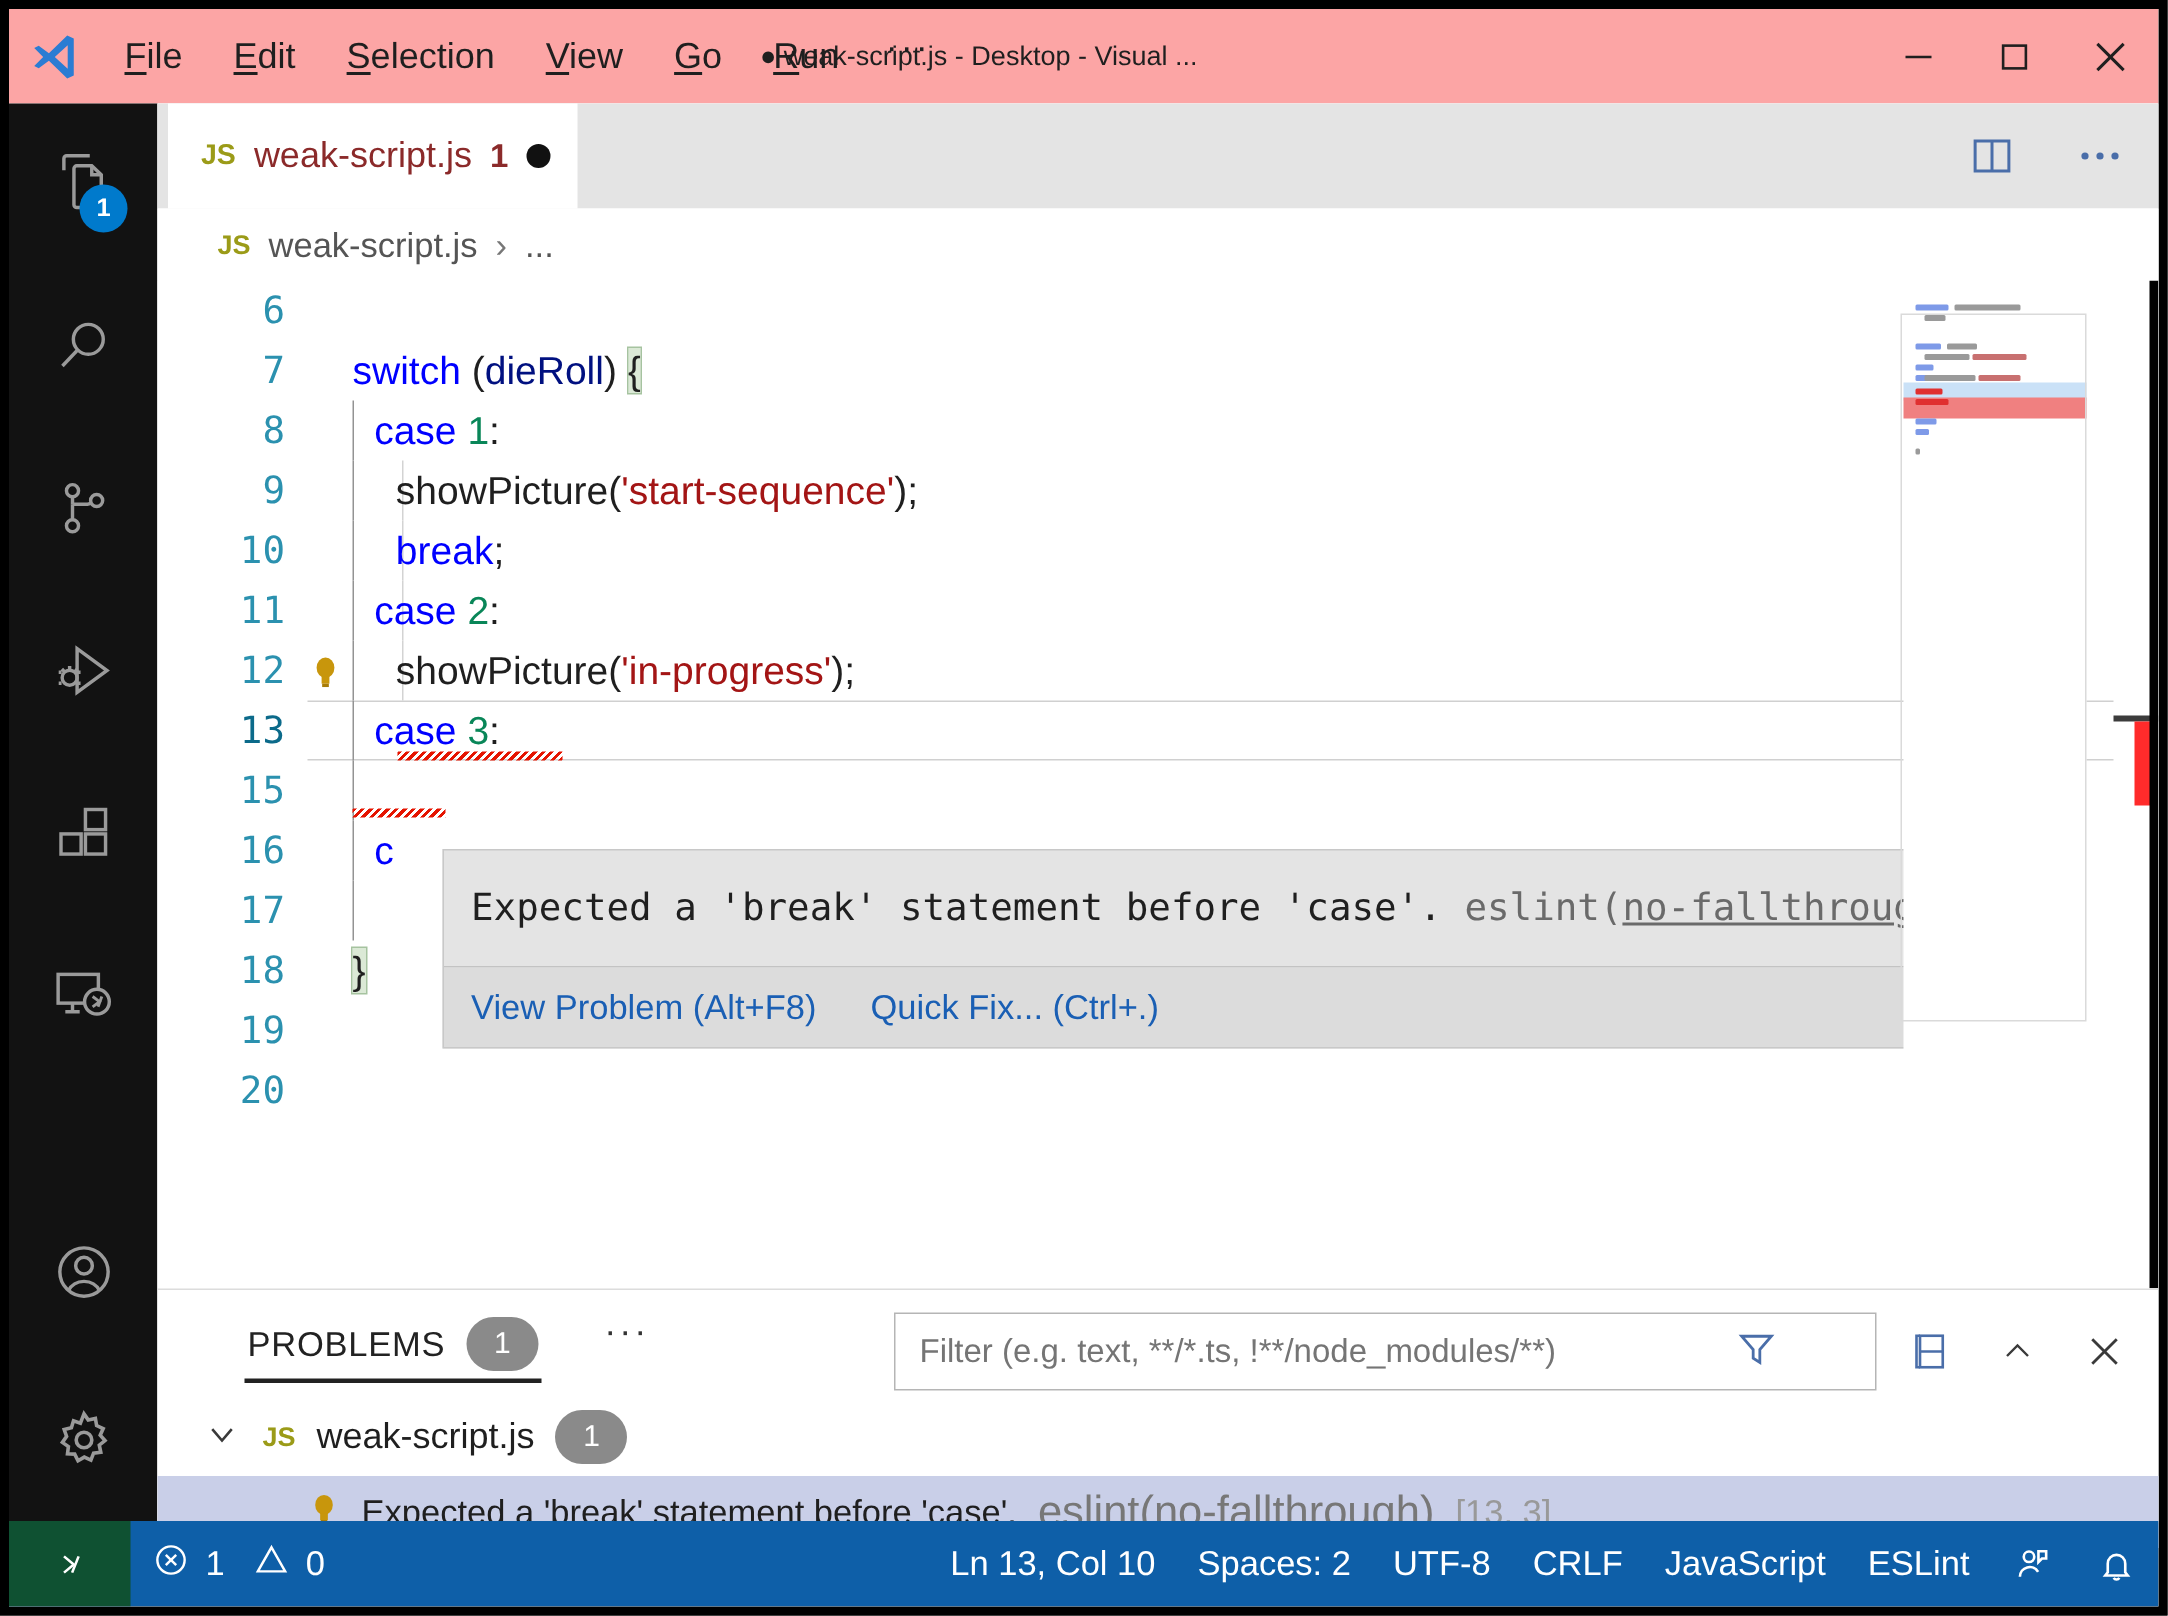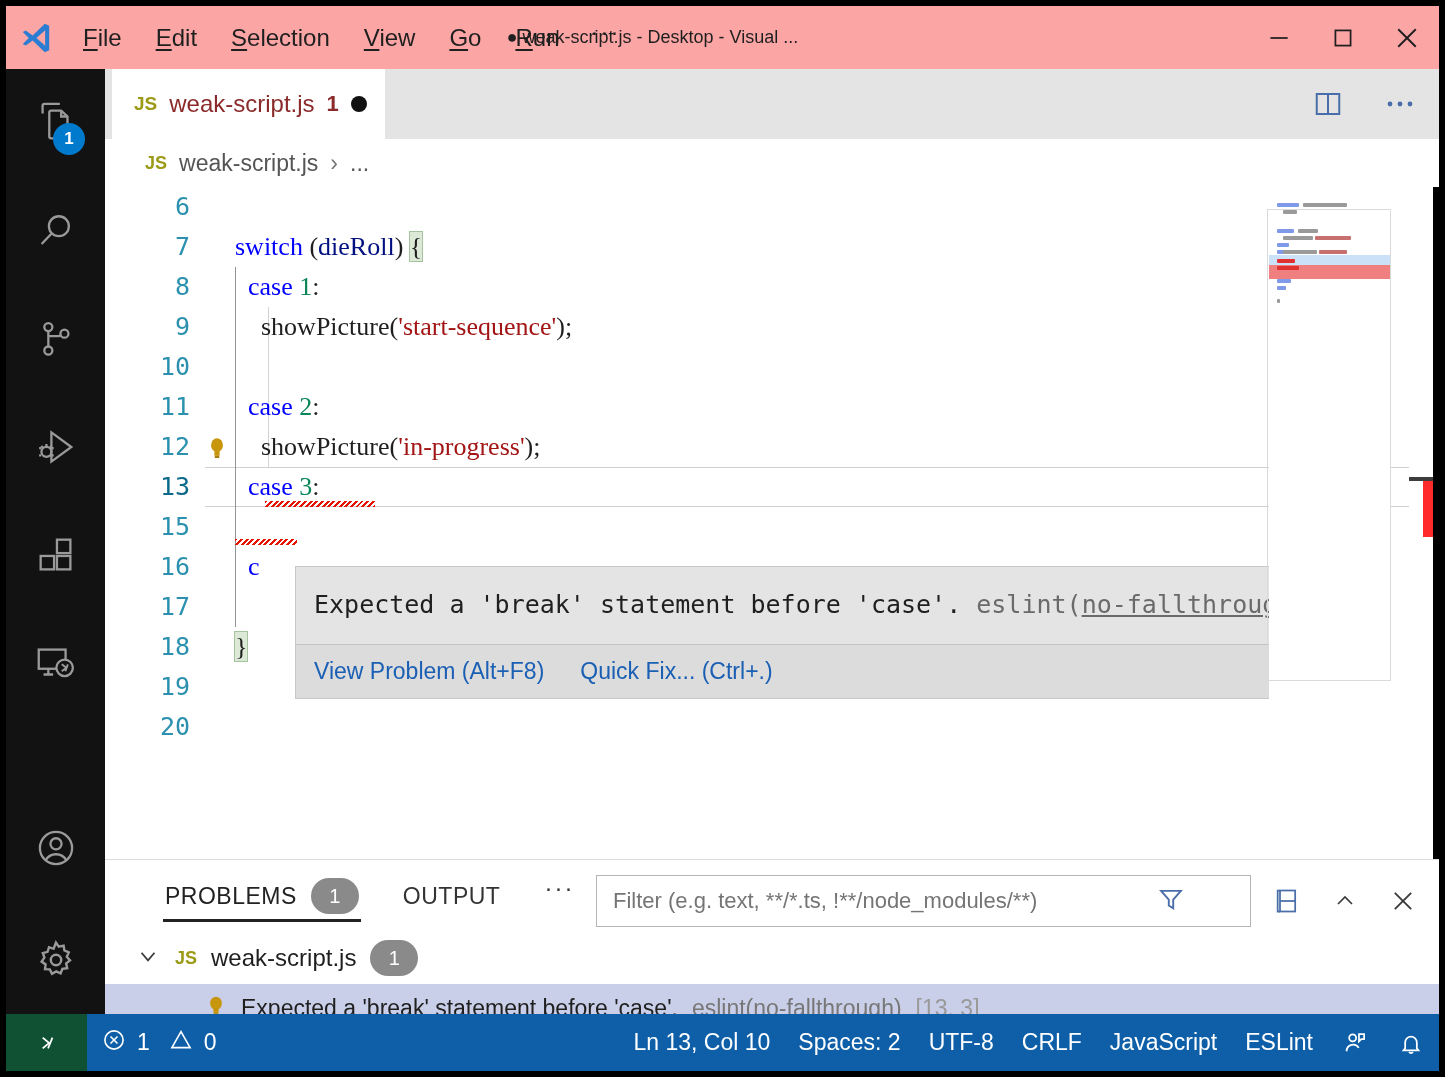--- a/index.html
+++ b/index.html
@@ -55,21 +55,21 @@
   .bc-sep{font-size:23px;color:#777;}
 
   
   .code-wrap{position:absolute;left:0;top:118px;width:1334px;height:672px;background:#fff;
              overflow:hidden;}
   .code-row{position:relative;height:40px;}
   .ln{position:absolute;left:0;top:0;width:85px;text-align:right;
       font-family:"DejaVu Sans Mono", monospace;font-size:25px;color:#2b91af;line-height:40px;}
   .ln.cur{color:#0b6a8a;}
   .code-txt{position:absolute;left:130px;top:0;line-height:40px;
-            font-family:Liberation Serif, serif;font-size:26px;
+            font-family:Liberation Sans, sans-serif;font-size:26px;
             color:#1f1f1f;white-space:pre;}
   .k{color:#0000ff;}
   .num{color:#098658;}
   .str{color:#a31515;}
   .fn{color:#1f1f1f;margin-top:28px;}
   .var{color:#001080;}
   .bracket-hl{background:#dbe9d6;outline:1px solid #a6c3a0;}
   .indent-guide{position:absolute;top:0;width:1px;height:40px;background:#d3d3d3;}
   .indent-guide.active{background:#939393;}
   .bulb{position:absolute;left:100px;top:8px;width:24px;height:26px;}
@@ -122,21 +122,21 @@
   .panel-icon{width:44px;height:44px;display:flex;align-items:center;justify-content:center;}
 
   .prob-file{position:absolute;left:0;top:72px;height:52px;width:1334px;
              display:flex;align-items:center;gap:14px;padding-left:30px;}
   .prob-file-name{font-size:24px;color:#1f1f1f;}
   .prob-file-count{min-width:36px;height:36px;border-radius:18px;background:#8a8a8a;color:#fff;
                    font-size:20px;display:flex;align-items:center;justify-content:center;padding:0 6px;}
   .prob-row{position:absolute;left:0;top:124px;width:1334px;height:48px;background:#c9cfe8;
             display:flex;align-items:center;gap:14px;padding-left:100px;}
   .prob-text{font-size:23px;color:#1f1f1f;}
-  .prob-rule{font-size:23px;color:#777;}
+  .prob-rule{font-size:29px;color:#777;}
   .prob-rule u{text-decoration:underline;}
   .prob-pos{font-size:23px;color:#999;}
 
   
   .statusbar{position:absolute;left:0;bottom:0;width:1433px;height:57px;background:#0e5fa8;
              display:flex;align-items:center;}
   .remote{width:81px;height:57px;background:#0f5132;display:flex;align-items:center;justify-content:center;}
   .sb-item{display:flex;align-items:center;gap:10px;padding:0 14px;height:57px;
            font-size:23px;color:#fff;white-space:nowrap;}
   .sb-spacer{flex:1;}
@@ -296,20 +296,21 @@
           <div class="code-row">
             <div class="ln">9</div>
             <div class="indent-guide active" style="left: 130px;"></div>
             <div class="indent-guide" style="left: 163px;"></div>
             <div class="code-txt"><span>    </span><span class="fn">showPicture</span><span>(</span><span class="str">'start-sequence'</span><span>);</span></div>
           </div>
           <div class="code-row">
             <div class="ln">10</div>
             <div class="indent-guide active" style="left: 130px;"></div>
             <div class="indent-guide" style="left: 163px;"></div>
+            <div class="code-txt"><span>    </span><span class="k">break</span><span>;</span></div>
           </div>
           <div class="code-row">
             <div class="ln">11</div>
             <div class="indent-guide active" style="left: 130px;"></div>
             <div class="indent-guide" style="left: 163px;"></div>
             <div class="code-txt"><span>  </span><span class="k">case</span><span> </span><span class="num">2</span><span>:</span></div>
           </div>
           <div class="code-row">
             <div class="ln">12</div>
             <div class="indent-guide active" style="left: 130px;"></div>
@@ -399,23 +400,20 @@
       <div class="right-edge"></div>
     </div>
 
     <div class="panel">
       <div class="panel-tabs">
         <div class="ptab active">
           <span class="ptab-label">PROBLEMS</span>
           <span class="ptab-count">1</span>
           <span class="ptab-underline"></span>
         </div>
-        <div class="ptab">
-          <span class="ptab-label">OUTPUT</span>
-        </div>
         <div class="ptab-ellipsis">···</div>
       </div>
 
       <div class="panel-right">
         <div class="filter-box">
           <input class="filter-input" placeholder="Filter (e.g. text, **/*.ts, !**/node_modules/**)" style="">
           <span>
             <svg width="32" height="28" viewBox="0 0 24 24" fill="none" stroke="#4a6ea9" stroke-width="1.6">
               <path d="M3.5 5h17l-6.6 7.6V20l-3.8-2.4v-5z"></path>
             </svg>

